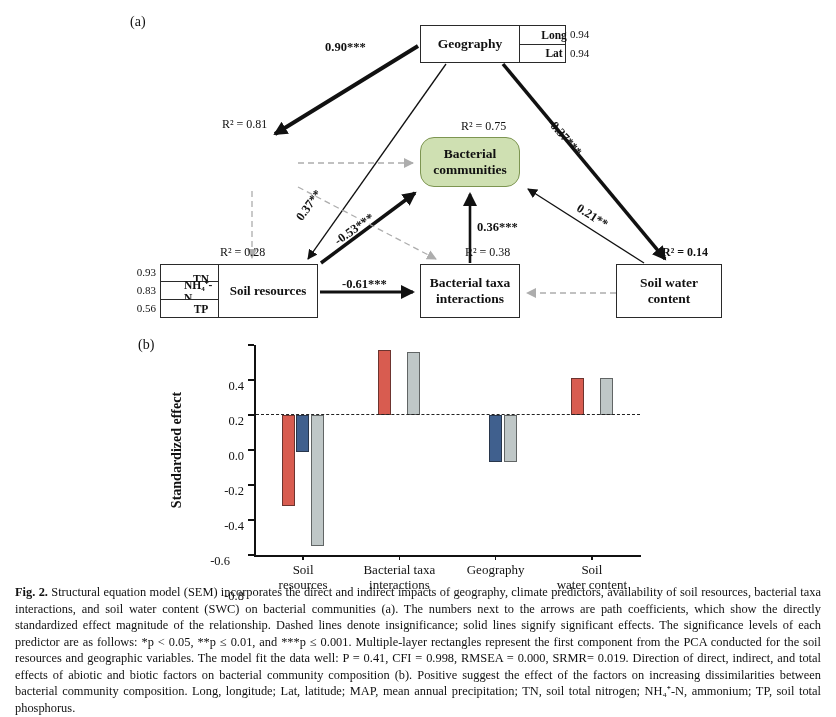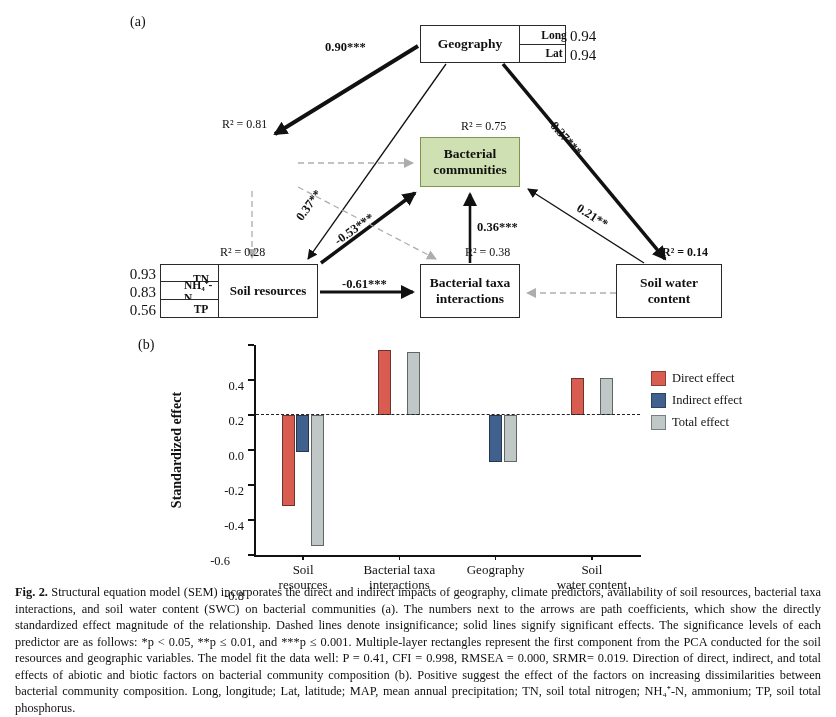--- a/index.html
+++ b/index.html
@@ -8,21 +8,21 @@
   .figure { position:relative; width:836px; height:717px; background:#fff; overflow:hidden; }
   svg.overlay { position:absolute; left:0; top:0; pointer-events:none; }
   .tag { position:absolute; font-size:14px; color:#111; }
   .node { position:absolute; border:1.4px solid #2a2a2a; background:#fff; display:flex;
           align-items:center; justify-content:center; text-align:center; font-weight:bold;
           font-size:13.5px; line-height:1.18; padding:2px; z-index:3; }
   .node.green { background:#cfe0b2; border-color:#7d9551; }
   .node.nowrap { white-space:nowrap; font-size:13px; }
   .cell { position:absolute; border:1.2px solid #2a2a2a; background:#fff; display:flex;
           align-items:center; justify-content:center; font-weight:bold; font-size:11.5px; z-index:3;padding-left:23px; }
-  .ind-val { position:absolute; font-size:15px; width:30px; text-align:right; z-index:3; }
+  .ind-val { position:absolute; font-size:11px; width:30px; text-align:right; z-index:3; }
   .r2 { position:absolute; font-size:12px; z-index:3; }
   .coef { position:absolute; font-size:12.5px; font-weight:bold; white-space:nowrap; z-index:4; }
   .axis { position:absolute; background:#111; z-index:2; }
   .zero-line { position:absolute; border-top:1.6px dashed #222; z-index:1; }
   .ylabel { position:absolute; left:77px; top:442px; width:200px; text-align:center;
             font-weight:bold; font-size:14px; transform:rotate(-90deg); transform-origin:center; }
   .ytick-label { position:absolute; font-size:12.5px; width:34px; text-align:right;margin-top:42px; }
   .xtick-label { position:absolute; font-size:13px; font-weight:normal; text-align:center;
                  white-space:pre-line; line-height:1.18; }
   .tick { position:absolute; background:#111; }
@@ -71,21 +71,21 @@
 
   <div class="node" style="left:420px; top:25px; width:100px; height:38px;">Geography</div>
   <div class="cell" style="left:519px; top:25px;   width:47px; height:19.5px;">Long</div>
   <div class="cell" style="left:519px; top:43.5px; width:47px; height:19.5px;">Lat</div>
   <div class="ind-val" style="left:570px; top:28px; text-align:left;">0.94</div>
   <div class="ind-val" style="left:570px; top:47px; text-align:left;">0.94</div>
 
   <div class="r2" style="left:222px; top:117px;">R² = 0.81</div>
 
   <div class="r2" style="left:461px; top:119px;">R² = 0.75</div>
-  <div class="node green" style="left:420px; top:137px; width:100px; height:50px;">Bacterial communities</div>
+  <div class="node green" style="left:420px; top:137px; width:100px; height:50px;border-radius:14px;">Bacterial communities</div>
 
   <div class="r2" style="left:220px; top:245px;">R² = 0.28</div>
   <div class="node nowrap" style="left:218px; top:264px; width:100px; height:54px;">Soil resources</div>
   <div class="cell" style="left:160px; top:264px; width:59px; height:30px;">TN</div>
   <div class="cell" style="left:160px; top:281px; width:59px; height:19px;">NH₄⁺-N</div>
   <div class="cell" style="left:160px; top:299px; width:59px; height:19px;">TP</div>
   <div class="ind-val" style="left:126px; top:266px;">0.93</div>
   <div class="ind-val" style="left:126px; top:284px;">0.83</div>
   <div class="ind-val" style="left:126px; top:302px;">0.56</div>
 
@@ -102,34 +102,20 @@
   <span class="coef" style="left:575px; top:209px; transform:rotate(32deg);">0.21**</span>
   <span class="coef" style="left:342px; top:277px;">-0.61***</span>
   <span class="coef" style="left:477px; top:220px;">0.36***</span>
 
   <div class="tag" style="left:138px; top:337px;">(b)</div>
   <div class="ylabel">Standardized effect</div>
   <div class="axis" style="left:254px; top:345px; width:1.6px; height:211px;"></div>
   <div class="axis" style="left:254px; top:555px; width:387px; height:1.6px;"></div>
   <div class="zero-line" style="left:256px; top:414px; width:384px;"></div>
 
-  <div class="legend">
-    <div class="legend-row">
-      <span class="legend-swatch" style="background: rgb(216, 92, 80);"></span>
-      <span class="legend-label">Direct effect</span>
-    </div>
-    <div class="legend-row">
-      <span class="legend-swatch" style="background: rgb(64, 96, 142);"></span>
-      <span class="legend-label">Indirect effect</span>
-    </div>
-    <div class="legend-row">
-      <span class="legend-swatch" style="background: rgb(191, 199, 199);"></span>
-      <span class="legend-label">Total effect</span>
-    </div>
-  </div>
 
   <p class="caption"><span class="cap-lead">Fig. 2.</span> <span>Structural equation model (SEM) incorporates the direct and indirect impacts of geography, climate predictors, availability of soil resources, bacterial taxa interactions, and soil water content (SWC) on bacterial communities (a). The numbers next to the arrows are path coefficients, which show the directly standardized effect magnitude of the relationship. Dashed lines denote insignificance; solid lines signify significant effects. The significance levels of each predictor are as follows: *p &lt; 0.05, **p ≤ 0.01, and ***p ≤ 0.001. Multiple-layer rectangles represent the first component from the PCA conducted for the soil resources and geographic variables. The model fit the data well: P = 0.41, CFI = 0.998, RMSEA = 0.000, SRMR= 0.019. Direction of direct, indirect, and total effects of abiotic and biotic factors on bacterial community composition (b). Positive suggest the effect of the factors on increasing dissimilarities between bacterial community composition. Long, longitude; Lat, latitude; MAP, mean annual precipitation; TN, soil total nitrogen; NH₄⁺-N, ammonium; TP, soil total phosphorus.</span></p>
 
 <div class="tick" style="left: 248px; top: 344.2px; width: 6px; height: 1.6px;"></div>
     <div class="ytick-label" style="left: 210px; top: 337px;">0.4</div>
     <div class="tick" style="left: 248px; top: 379.2px; width: 6px; height: 1.6px;"></div>
     <div class="ytick-label" style="left: 210px; top: 372px;">0.2</div>
     <div class="tick" style="left: 248px; top: 414.2px; width: 6px; height: 1.6px;"></div>
     <div class="ytick-label" style="left: 210px; top: 407px;">0.0</div>
     <div class="tick" style="left: 248px; top: 449.2px; width: 6px; height: 1.6px;"></div>

